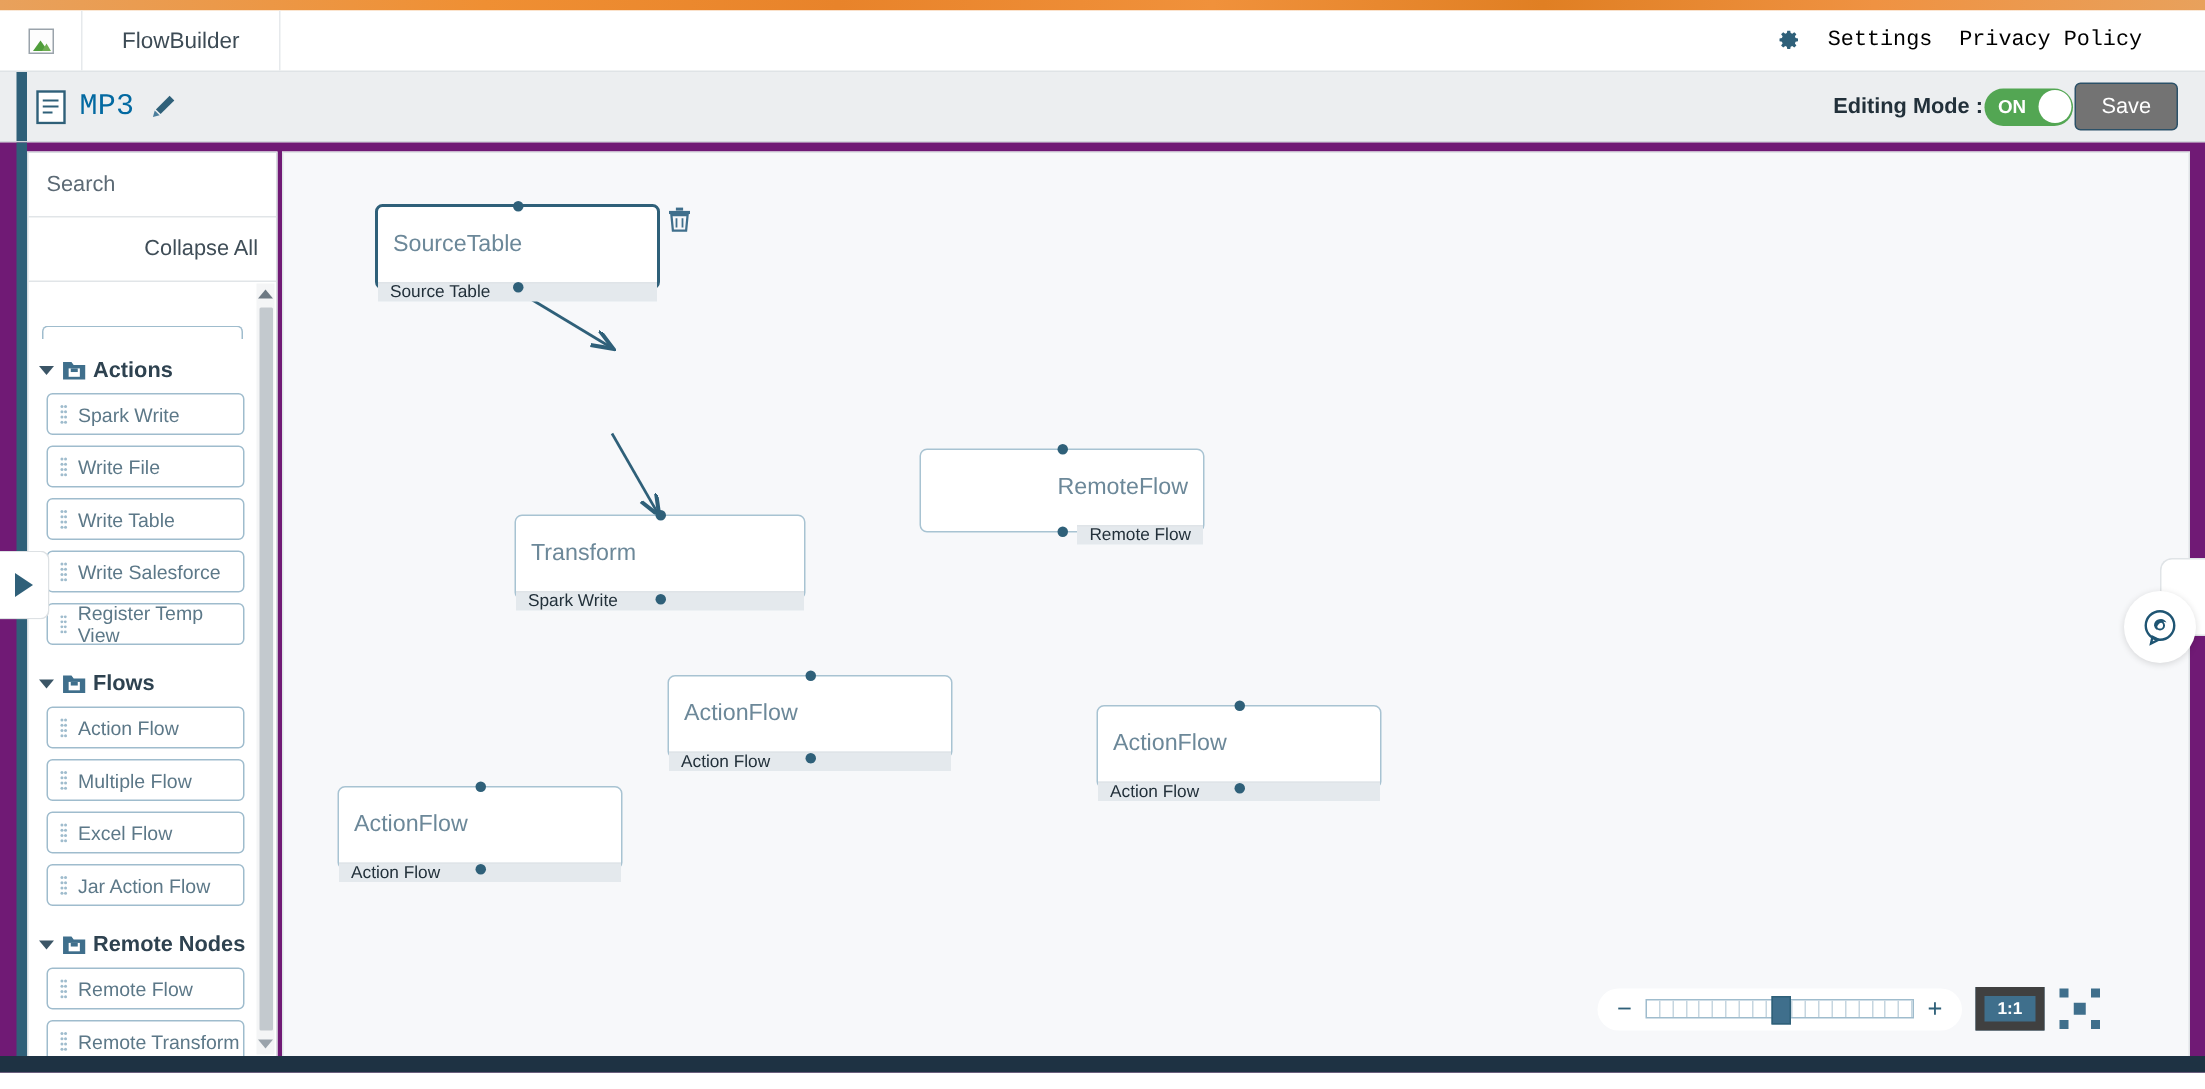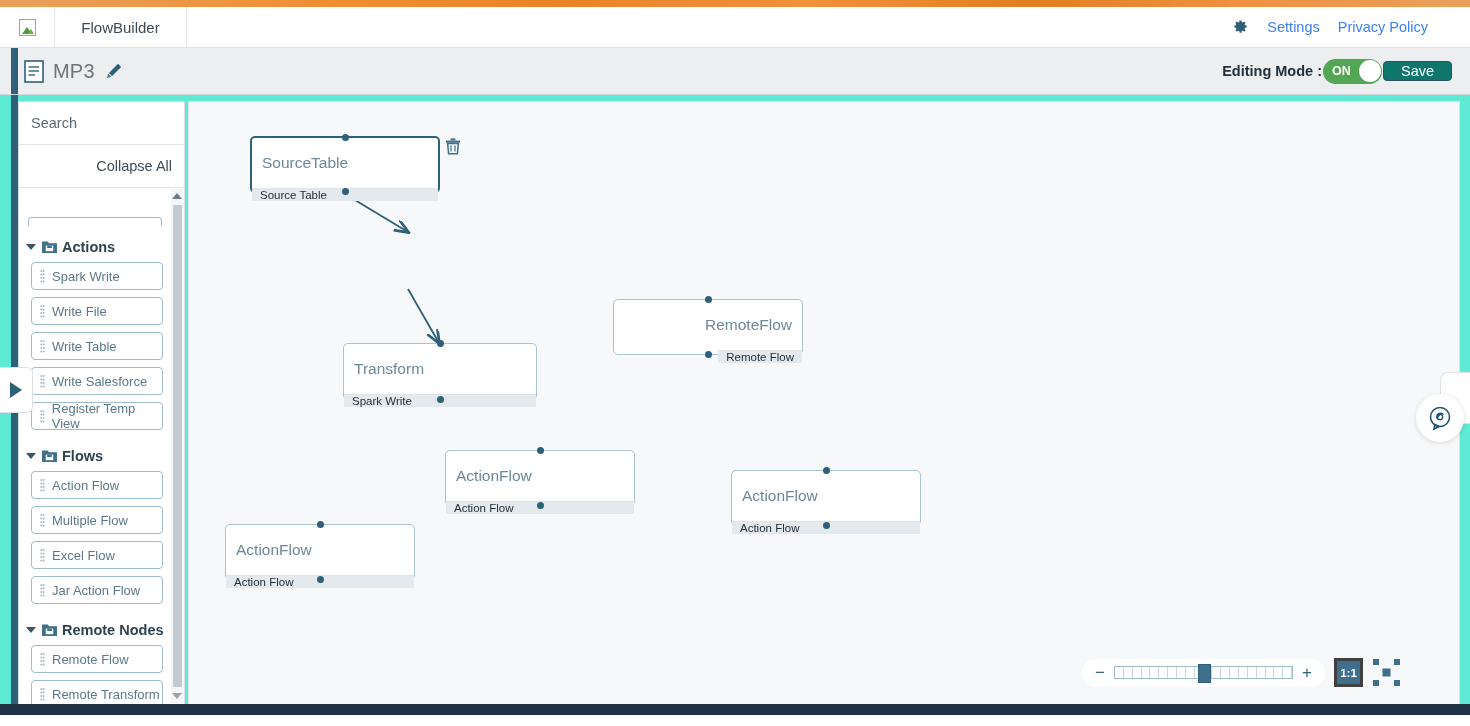--- a/index.html
+++ b/index.html
@@ -44,59 +44,59 @@
   }
   .tab-title {
     min-width: 132px; padding: 0 22px;
     display: flex; align-items: center; justify-content: center;
     font-size: 15px; color: #3d4b55;
     border-right: 1px solid #e6e9ec;
   }
   .tabbar-spacer { flex: 1; }
   .tabbar-right { display: flex; align-items: center; gap: 18px; padding-right: 42px; }
   .gear-icon { width: 17px; height: 17px; display: block; }
-  .tb-link { font-size: 14.5px; color: #3b82f6; text-decoration: none; cursor: pointer; }
+  .tb-link { font-size: 14.5px; color: #000000; text-decoration: none; cursor: pointer; font-family: Liberation Mono, monospace; }
 
   
   .titlebar {
     position: absolute; top: 48px; left: 0; width: 1470px; height: 47px;
     background: #eceef0;
     border-bottom: 1px solid #d3d8dc;
     display: flex; align-items: center;
   }
   .titlebar:before {
     content: ""; position: absolute; left: 11px; top: 0; bottom: 0; width: 7px;
     background: #2f6079;
   }
   .tb-left { display: flex; align-items: center; gap: 9px; padding-left: 24px; }
   .doc-icon { width: 20px; height: 23px; display: block; }
-  .doc-name { font-size: 20px; color: #737373; letter-spacing: .2px; }
+  .doc-name { font-size: 20px; color: #0369a1; letter-spacing: .2px; font-family: Liberation Mono, monospace; }
   .pencil-icon { width: 19px; height: 19px; display: block; cursor: pointer; }
   .tb-spacer { flex: 1; }
   .tb-right { display: flex; align-items: center; gap: 1px; padding-right: 18px; }
   .edit-mode-label { font-size: 14.5px; color: #22303a; font-weight: bold; }
   .toggle {
     width: 59px; height: 25px; border-radius: 13px; background: #53a653;
     display: flex; align-items: center; position: relative; cursor: pointer;
   }
   .toggle-text { font-size: 12.5px; font-weight: bold; color: #ffffff; padding-left: 9px; }
   .toggle-knob {
     position: absolute; right: 1.5px; top: 1.5px;
     width: 22px; height: 22px; border-radius: 50%; background: #ffffff;
   }
   .save-btn {
-    width: 69px; height: 20px; border-radius: 4px;
-    background: #0f766e; border: 1px solid #2c5168; color: #ffffff;
+    width: 69px; height: 32px; border-radius: 4px;
+    background: #737373; border: 1px solid #2c5168; color: #ffffff;
     font-size: 14.5px; font-family: inherit; cursor: pointer;
   }
 
   
   .bodywrap {
     position: absolute; top: 95px; left: 0; width: 1470px; height: 620px;
-    background: #5eead4;
+    background: #701a75;
   }
   .bodywrap:before {
     content: ""; position: absolute; left: 11px; top: 0; bottom: 10px; width: 7px;
     background: #2f6079;
   }
   .bottom-bar {
     position: absolute; bottom: 0; left: 0; width: 1470px; height: 11px;
     background: #1e3243;
   }
 
@@ -217,21 +217,21 @@
     flex: 1; height: 13px; border: 1px solid #9fbccd; background: #ffffff;
     position: relative; display: flex;
   }
   .zs-tick { flex: 1; border-right: 1px solid #c6d6e0; }
   .zs-tick:last-child { border-right: none; }
   .zs-handle {
     position: absolute; left: 50%; margin-left: -6px; top: -3px;
     width: 13px; height: 19px; background: #3f6f8c; border: 1px solid #2f6079;
   }
   .ratio-btn {
-    width: 29px; height: 29px; background: #3f6f8c; border: 3px solid #404040;
+    width: 46px; height: 29px; background: #3f6f8c; border: 6px solid #404040;
     color: #ffffff; font-size: 11.5px; font-weight: bold;
     display: flex; align-items: center; justify-content: center; cursor: pointer;
   }
   .fit-btn { width: 29px; height: 29px; cursor: pointer; display: block; }
 
   
   .chat-tab {
     position: absolute; right: 0; top: 372px; width: 30px; height: 52px;
     background: #ffffff; border: 1px solid #e0e4e7; border-right: none;
     border-radius: 8px 0 0 8px; z-index: 6;

